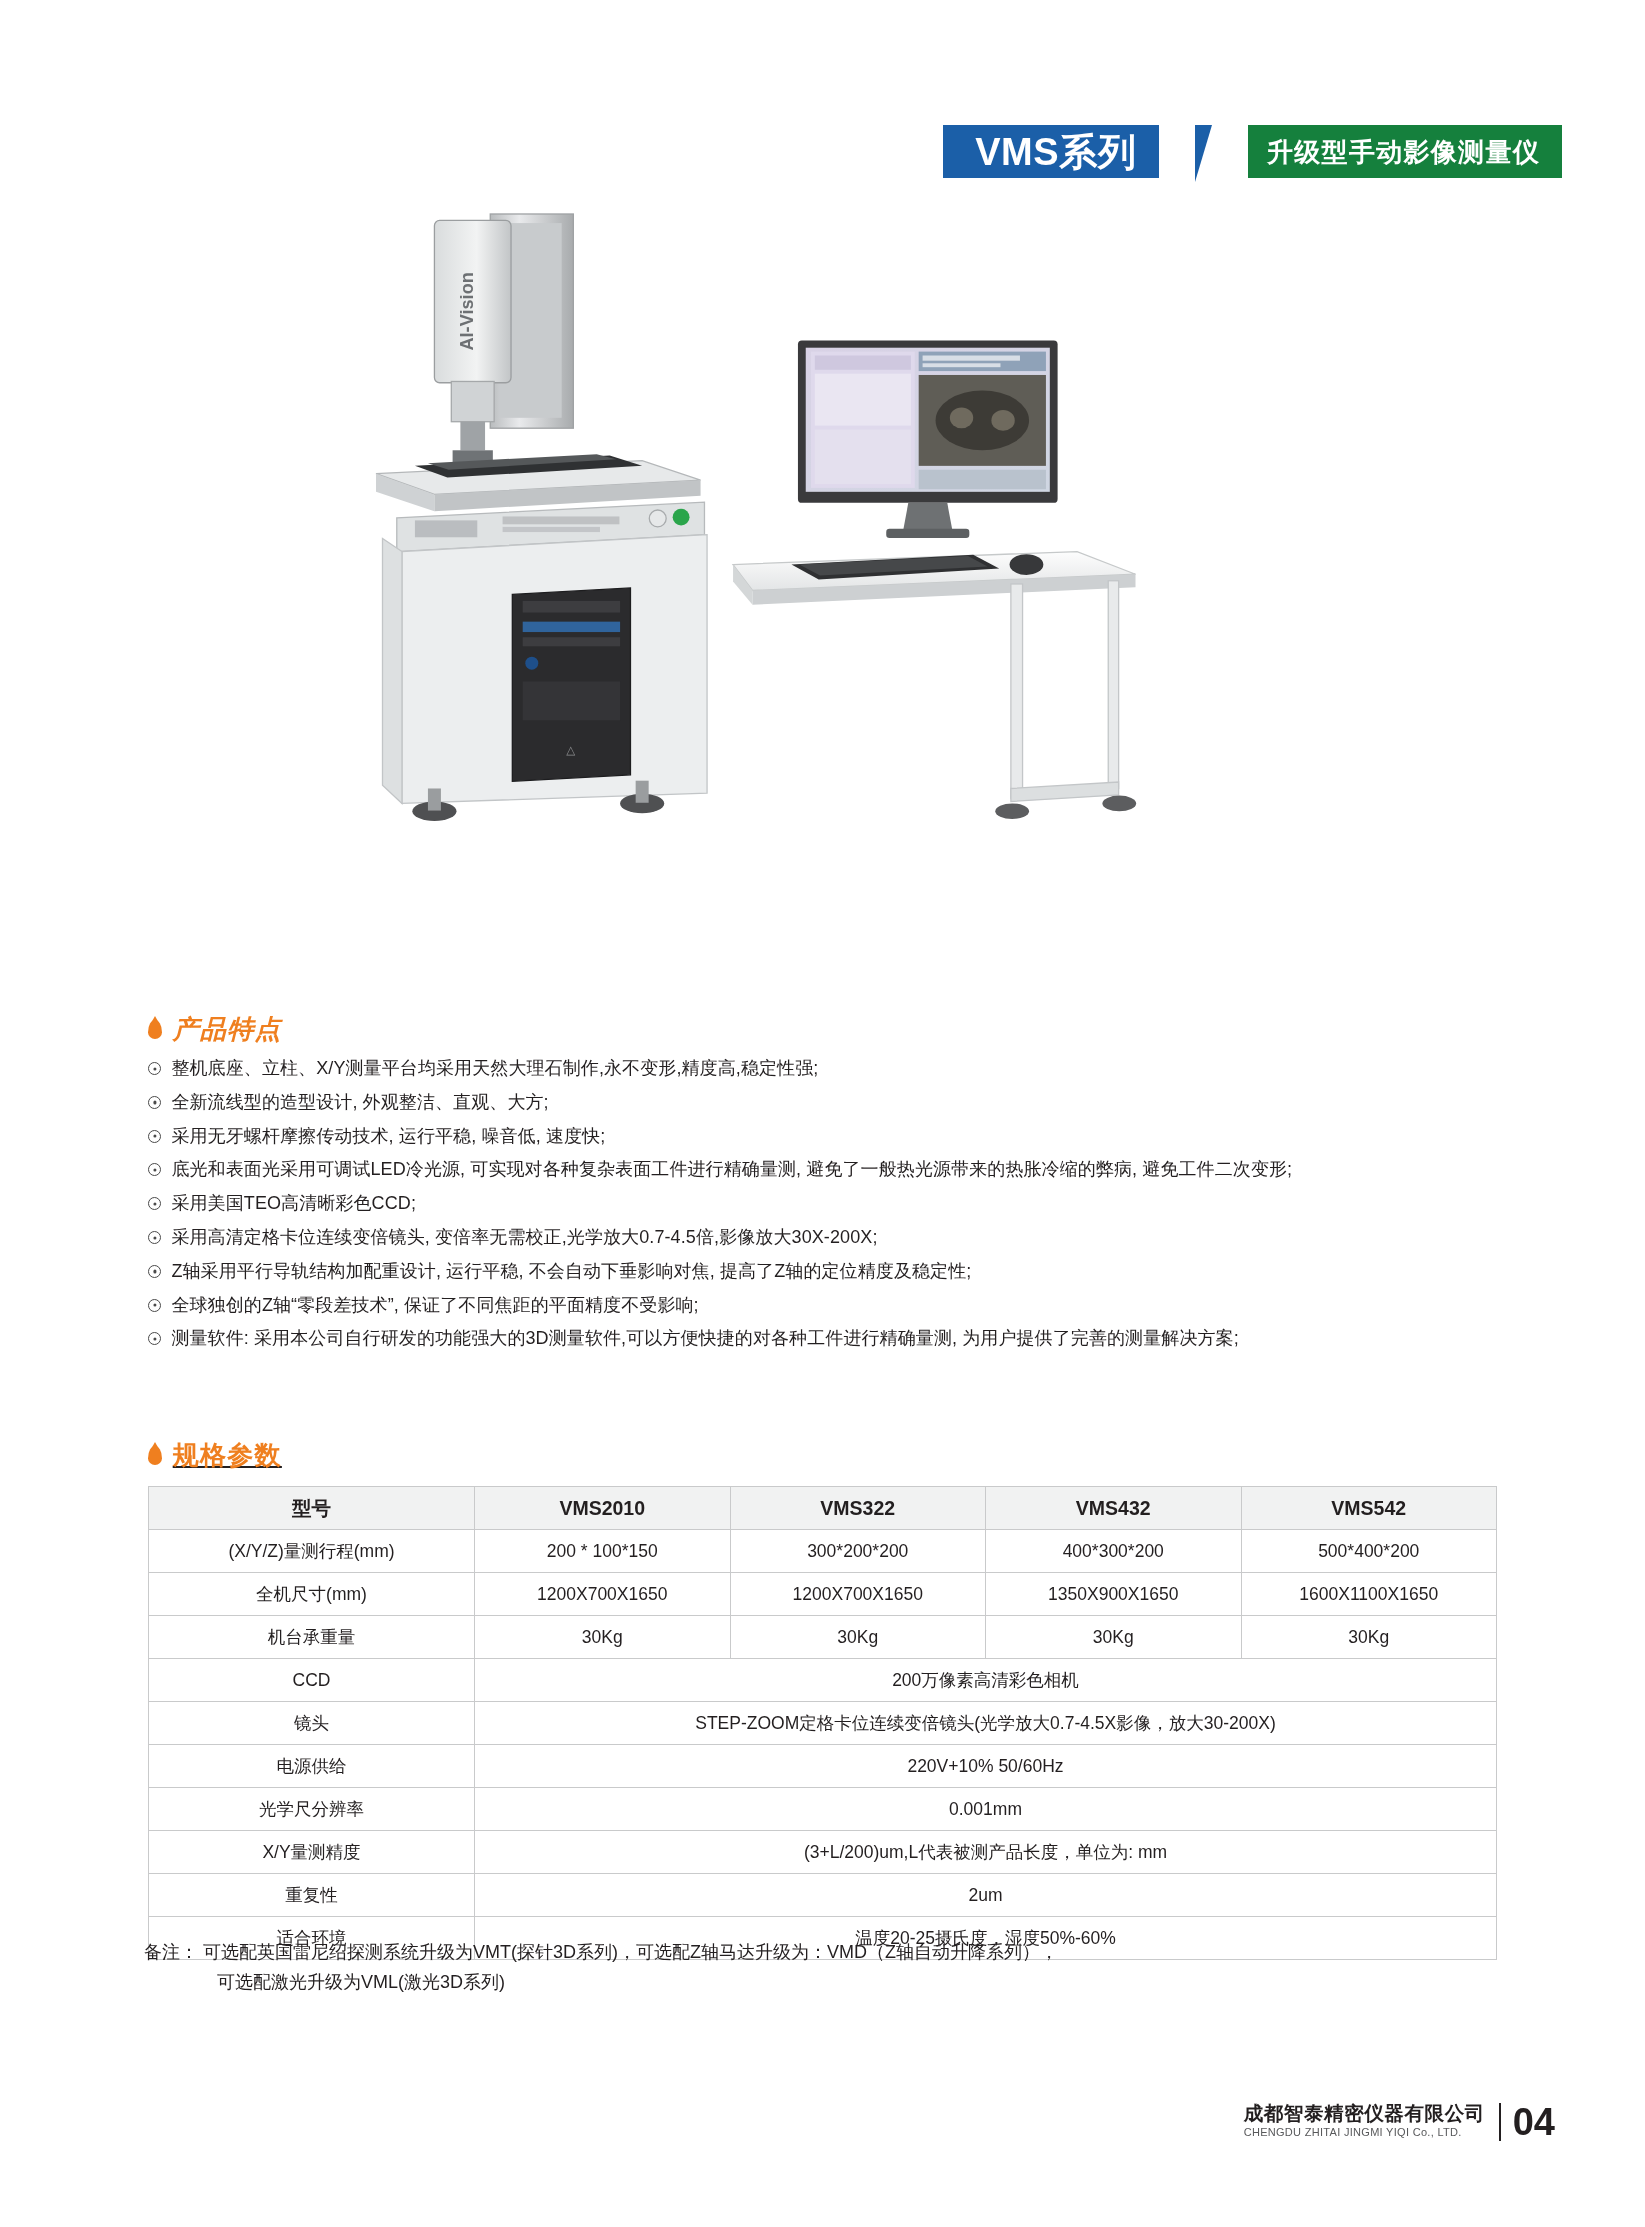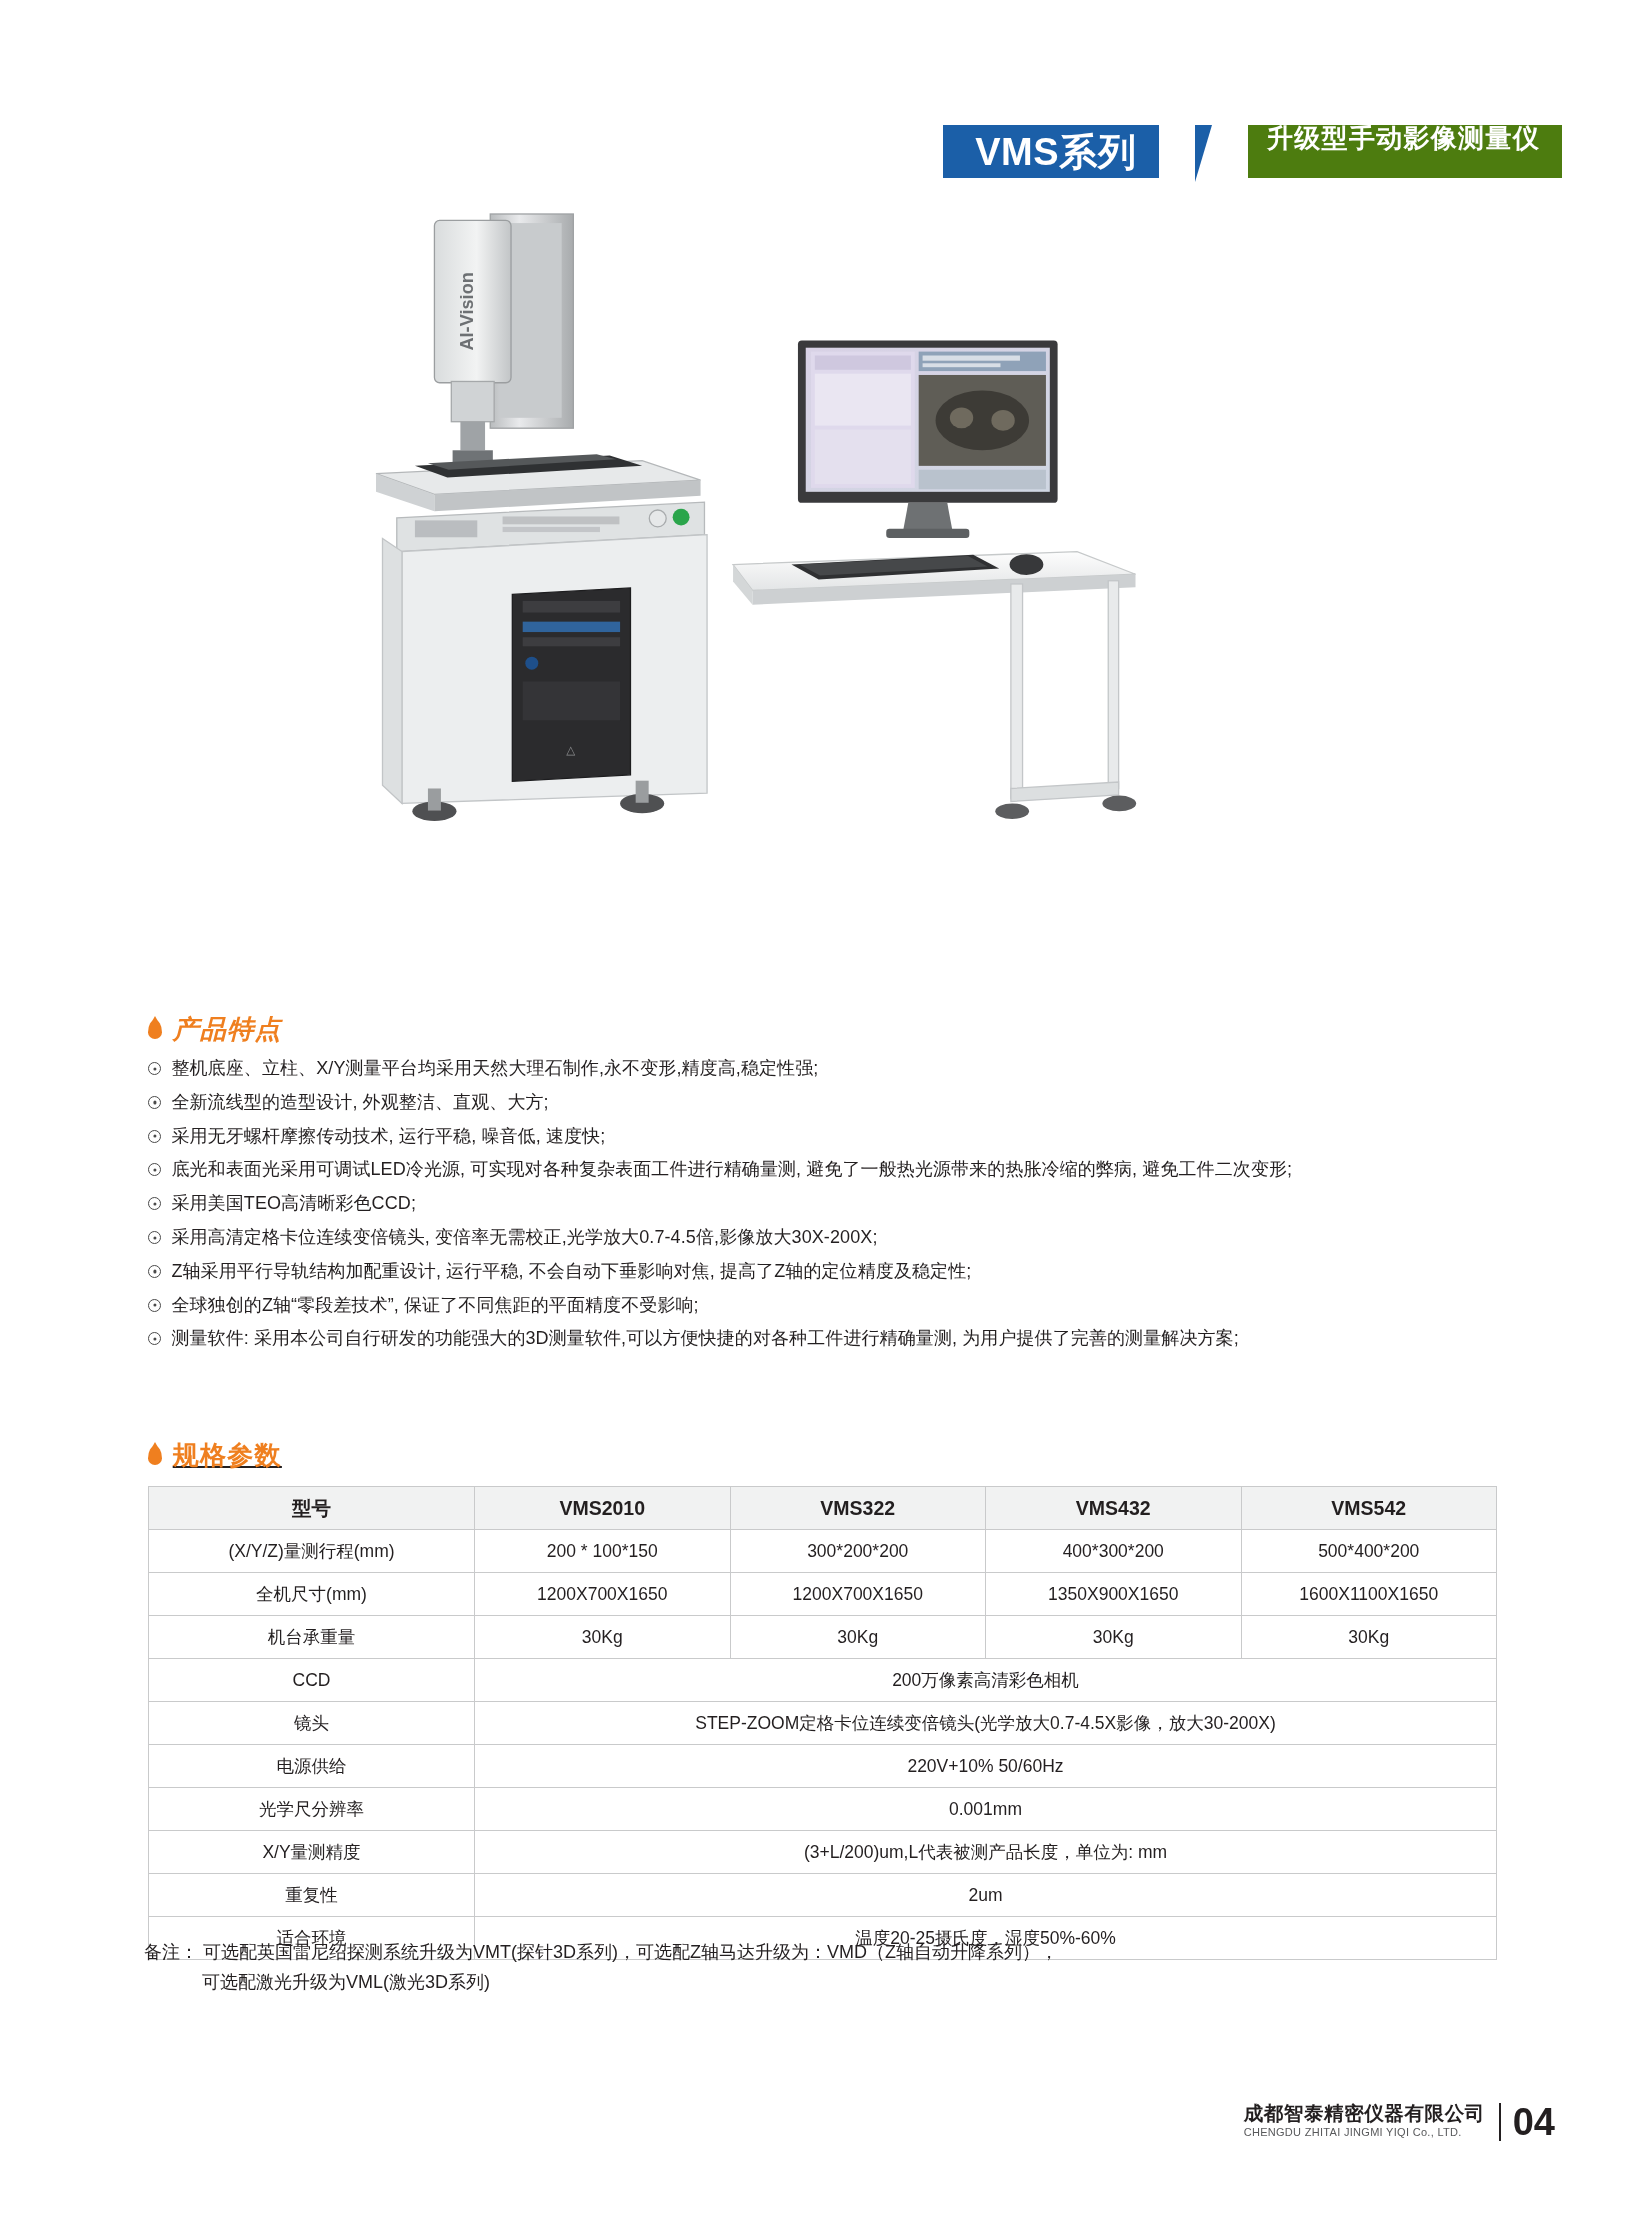--- a/index.html
+++ b/index.html
@@ -33,22 +33,23 @@
     padding: 0 22px 0 32px;
   }
   .header-blue .title-text {
     color: #ffffff;
     font-size: 38px;
     font-weight: bold;
     letter-spacing: 0.6px;
     line-height: 1;
   }
   .header-gray {
-    background: #4d7c0f;
-    display: flex;
+    background: #15803d;
+    display: flex;
+    align-items: center;
     padding: 0 22px 0 19.5px;
   }
   .header-gray .sub-text {
     color: #ffffff;
     font-size: 26px;
     font-weight: bold;
     letter-spacing: 1.3px;
     line-height: 1;
   }
   .header-slash {
@@ -175,21 +176,21 @@
   
   .note {
     position: absolute;
     left: 144px;
     top: 1937px;
     width: 1395px;
     font-size: 18px;
     line-height: 30px;
     color: #231f20;
   }
-  .note .note-line2 { margin-left: 58px; display: block; }
+  .note .note-line2 { margin-left: 73px; display: block; }
 
   
   .footer {
     position: absolute;
     right: 91px;
     bottom: 86px;
     display: flex;
     align-items: center;
   }
   .footer-names { text-align: left; margin-right: 14.3px; }

